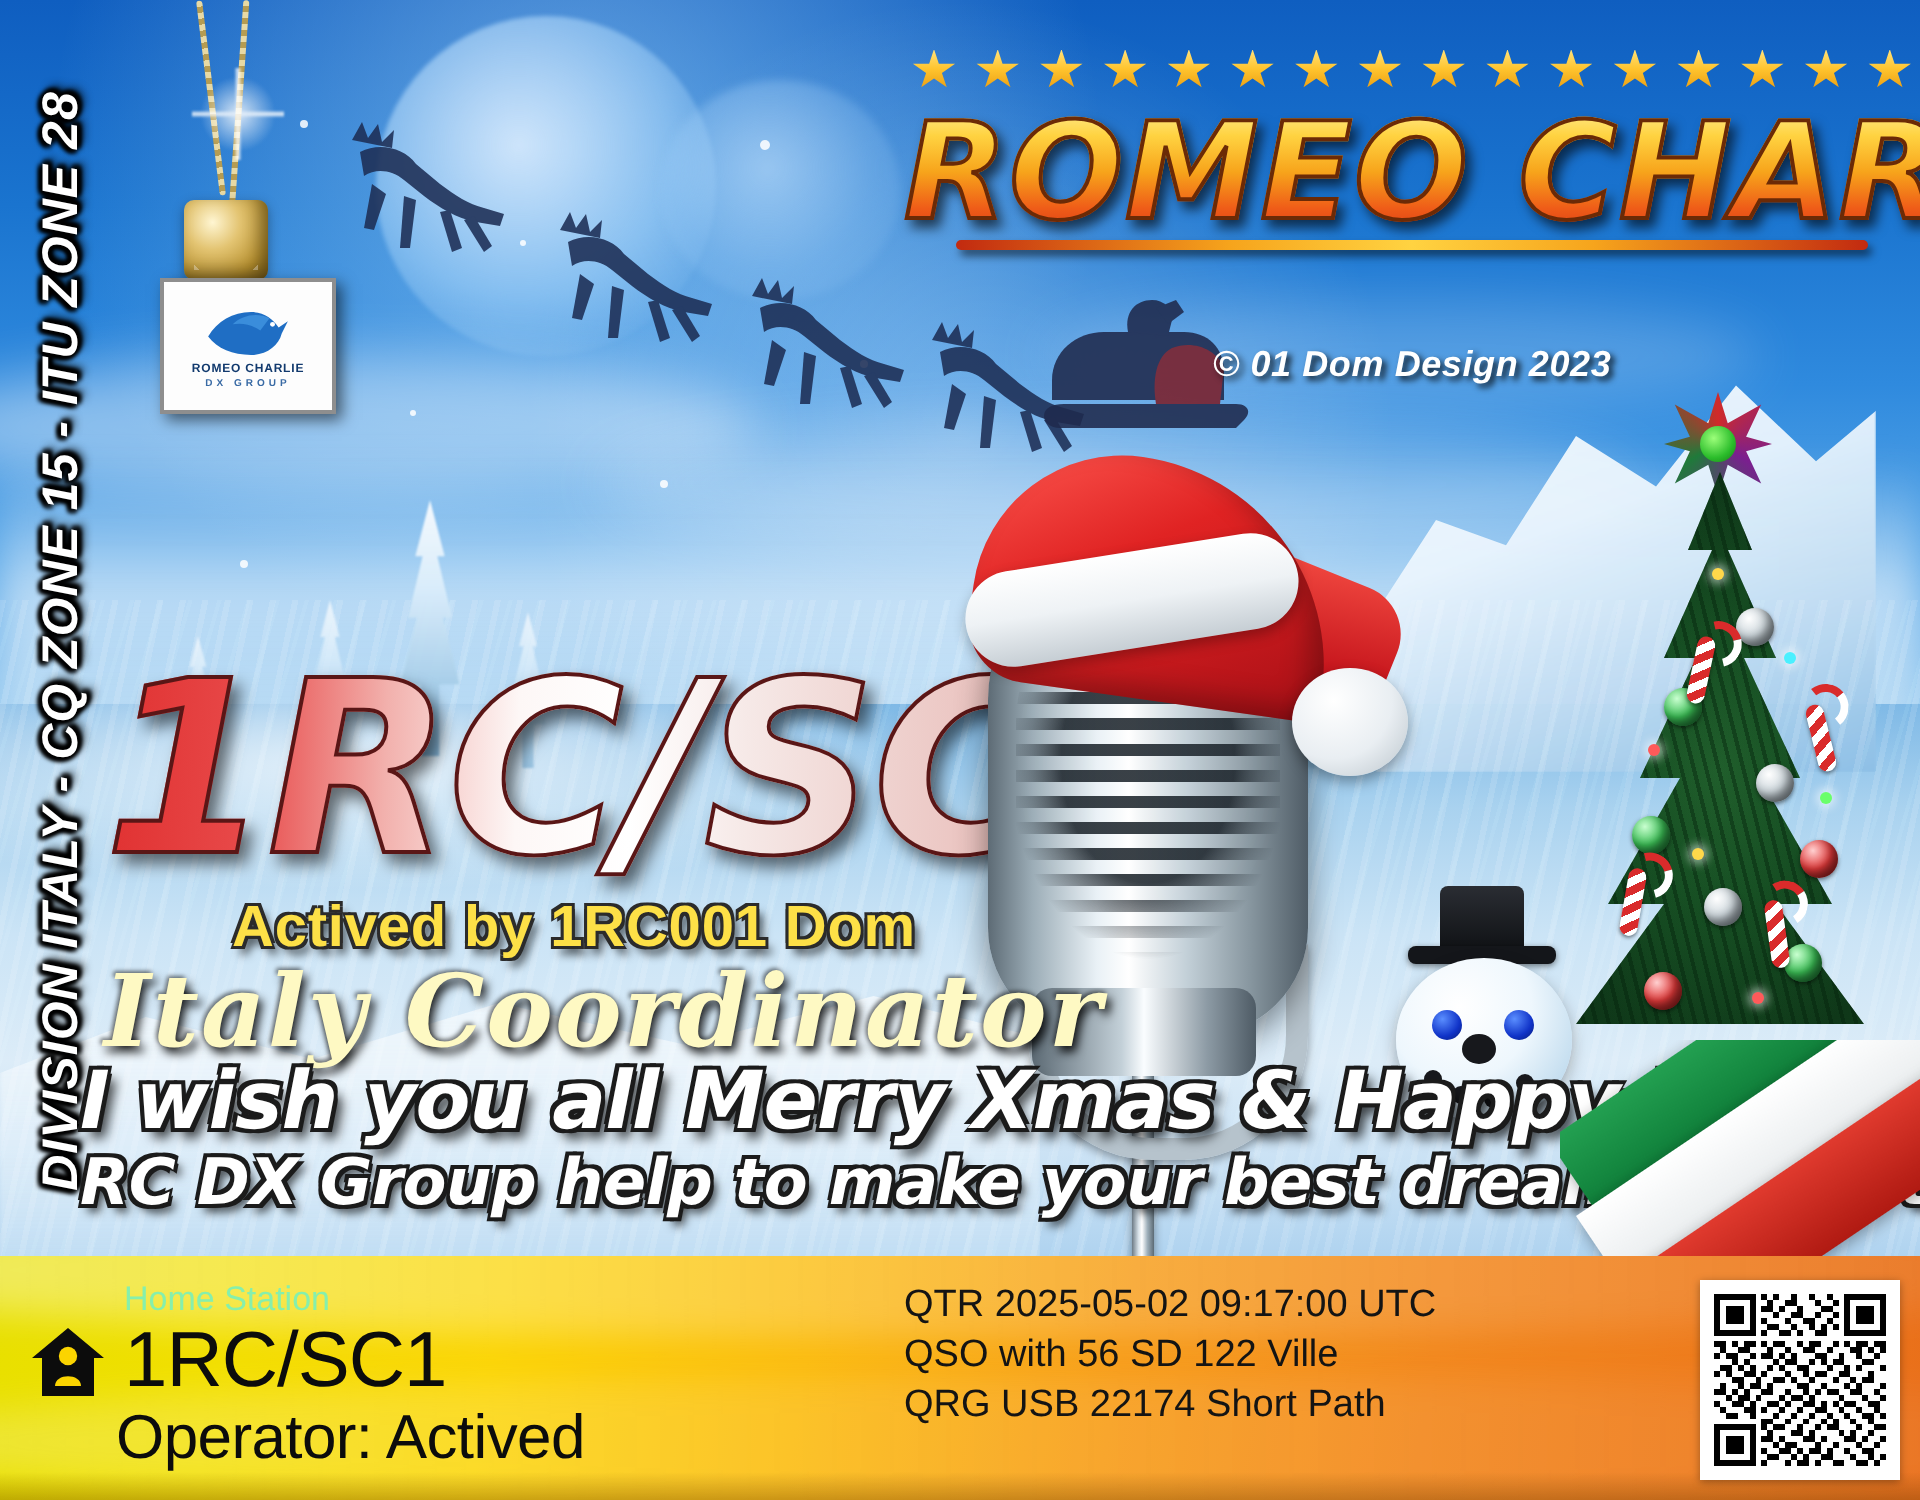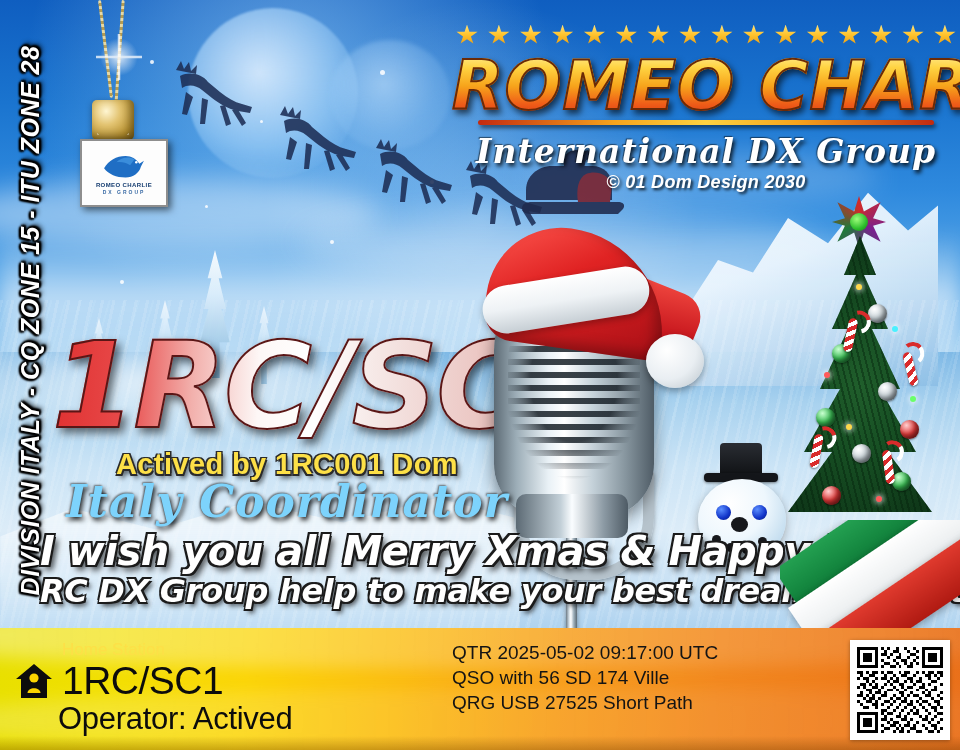--- a/index.html
+++ b/index.html
@@ -304,21 +304,21 @@
   }
   .activedby{
     position:absolute;left:52px;top:448px;width:470px;
     text-align:center;font-size:29px;font-weight:bold;color:#fde047;
     letter-spacing:.4px;white-space:nowrap;
     text-shadow:-1.5px -1.5px 0 #2b2b2b,1.5px -1.5px 0 #2b2b2b,-1.5px 1.5px 0 #2b2b2b,1.5px 1.5px 0 #2b2b2b,3px 4px 5px rgba(0,0,0,.7);
   }
   .coordinator{
     position:absolute;left:52px;top:476px;width:470px;
     text-align:center;font-family:"DejaVu Serif",serif;
-    font-size:44px;font-style:italic;font-weight:bold;color:#7dd3fc;
+    font-size:50px;font-style:italic;font-weight:bold;color:#fef9c3;
     letter-spacing:1px;white-space:nowrap;
     text-shadow:2px 3px 5px rgba(0,0,0,.85),-1px -1px 2px rgba(0,0,0,.5);
   }
   .wish1{
     position:absolute;left:40px;top:528px;width:900px;
     text-align:center;font-family:"DejaVu Sans",sans-serif;
     font-size:40px;font-weight:bold;font-style:italic;color:#ffffff;
     letter-spacing:-.5px;white-space:nowrap;
     text-shadow:-2px -2px 0 #1b1b1b,2px -2px 0 #1b1b1b,-2px 2px 0 #1b1b1b,2px 2px 0 #1b1b1b,4px 5px 6px rgba(0,0,0,.75);
   }
@@ -352,21 +352,21 @@
   .bb-swoosh{
     position:absolute;width:1200px;height:70px;border-radius:50%;
     background:linear-gradient(90deg,rgba(255,255,255,.38),rgba(255,255,255,.05));
     filter:blur(9px);
   }
   .bb-dark{
     position:absolute;left:0;bottom:0;width:960px;height:14px;
     background:linear-gradient(180deg,rgba(0,0,0,0),rgba(90,48,0,.30));
   }
   .homelabel{
-    position:absolute;left:62px;top:640px;font-size:17px;color:#fde047;font-weight:normal;
+    position:absolute;left:62px;top:640px;font-size:17px;color:#86efac;font-weight:normal;
   }
   .homecall{
     position:absolute;left:14px;top:660px;display:flex;align-items:center;gap:8px;
   }
   .houseicon{width:40px;height:40px;}
   .homecalltxt{font-size:39px;color:#0c0c0c;font-weight:normal;line-height:42px;letter-spacing:-.5px;}
   .operator{
     position:absolute;left:58px;top:702px;font-size:31px;color:#0c0c0c;line-height:34px;letter-spacing:-.3px;
   }
   .qsoblock{position:absolute;left:452px;top:640px;}
@@ -518,22 +518,21 @@
     <div class="star"></div>
     <div class="star"></div>
     <div class="star"></div>
     <div class="star"></div>
     <div class="star"></div>
     <div class="star"></div>
     <div class="star"></div>
   </div>
   <div class="bigtitle">ROMEO CHARLIE</div>
   <div class="titleline"></div>
-  <div class="subtitle">International DX Group</div>
-  <div class="copyright">© 01 Dom Design 2030</div>
+  <div class="copyright">© 01 Dom Design 2023</div>
 
   <div class="xtree">
     <div class="treestar"></div>
     <div class="treebody"></div>
     <div class="needles"></div>
     <div class="orn sv" style="left:108px;top:108px;"></div>
     <div class="orn gr" style="left:72px;top:148px;"></div>
     <div class="orn sv" style="left:118px;top:186px;"></div>
     <div class="orn gr" style="left:56px;top:212px;"></div>
     <div class="orn rd" style="left:140px;top:224px;"></div>
@@ -607,22 +606,22 @@
       <circle cx="20" cy="17" r="4.6" fill="#fbd400"></circle>
       <path d="M13.5 32 C13.5 25.5 26.5 25.5 26.5 32 Z" fill="#fbd400"></path>
     </svg>
     <div class="homecalltxt">1RC/SC1</div>
   </div>
 
   <div class="operator">Operator:  Actived</div>
 
   <div class="qsoblock">
     <div class="qsoline">QTR 2025-05-02 09:17:00 UTC</div>
-    <div class="qsoline">QSO with 56 SD 174 Ville</div>
-    <div class="qsoline">QRG USB 27525 Short Path</div>
+    <div class="qsoline">QSO with 56 SD 122 Ville</div>
+    <div class="qsoline">QRG USB 22174 Short Path</div>
   </div>
 
   <div class="qrbox">
     <svg viewBox="0 0 29 29" shape-rendering="crispEdges">
       <rect width="29" height="29" fill="#fff"></rect>
       <g fill="#000">
         <rect x="0" y="0" width="7" height="1"></rect>
           <rect x="0" y="6" width="7" height="1"></rect>
         <rect x="0" y="0" width="1" height="7"></rect>
           <rect x="6" y="0" width="1" height="7"></rect>

